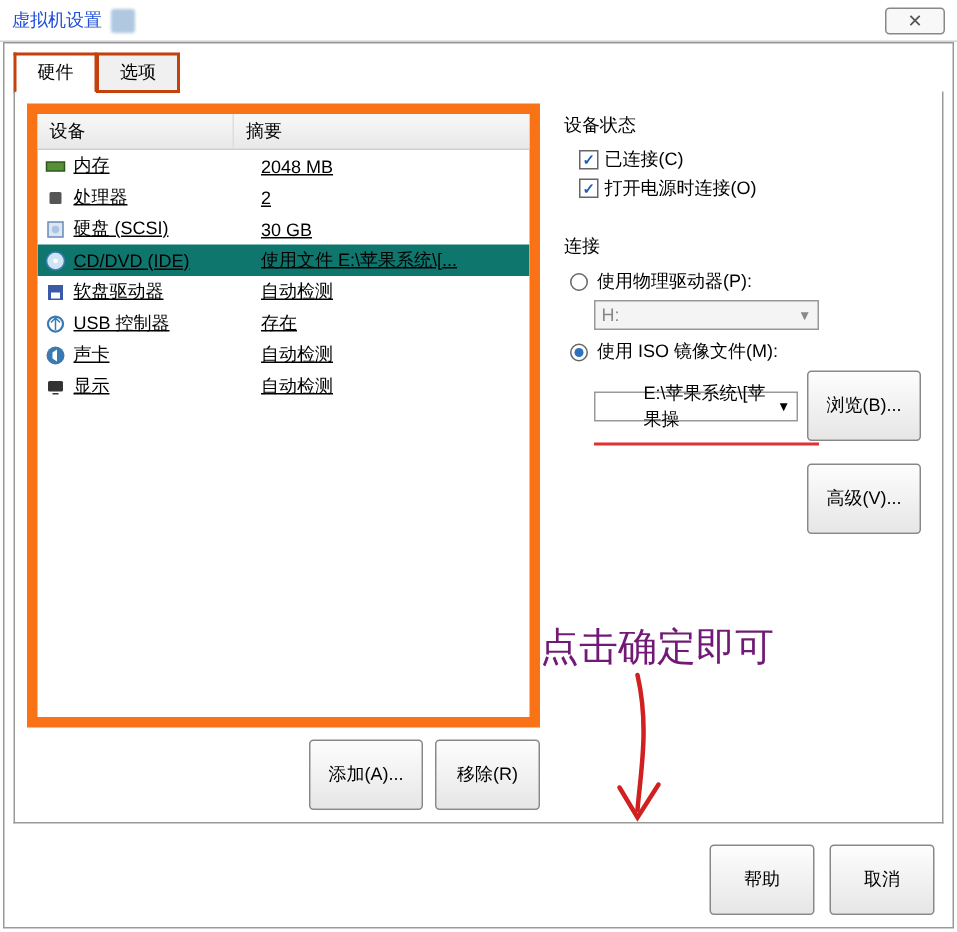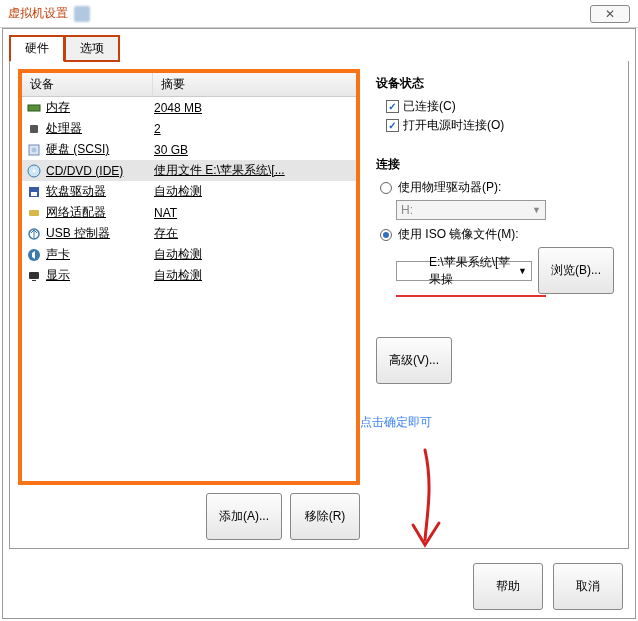--- a/index.html
+++ b/index.html
@@ -1,65 +1,65 @@
 <!DOCTYPE html>
 <html><head>
 <meta charset="utf-8">
 <style>
   * { box-sizing: border-box; }
   body { margin:0; font-family: "Microsoft YaHei", "SimSun", Arial, sans-serif; font-size:12px;
          background:#fff; width:638px; height:621px; position:relative; }
   .titlebar { height:28px; background:#fff; display:flex; align-items:center;
               padding:0 8px; border-bottom:1px solid #d0d0d0; justify-content:space-between; }
-  .title-left { display:flex; align-items:flex-end; gap:6px; color:#c2410c; }
+  .title-left { display:flex; align-items:flex-end; gap:6px; color:#1d4ed8; }
   .blur-icon { width:16px; height:16px; background:#b0c8e0; filter:blur(1px); border-radius:2px; }
   .close-box { width:40px; height:18px; border:1px solid #888; border-radius:3px;
                display:flex; align-items:center; justify-content:center; color:#555; background:#f8f8f8; }
   .dialog { position:absolute; top:28px; left:2px; right:2px; bottom:2px; border:1px solid #999;
             background:#fff; display:flex; flex-direction:column; }
   .tabs { display:flex; padding:6px 6px 0 6px; }
   .tab { padding:3px 14px; border:2px solid #c2410c; background:#fff; margin-right:-1px; cursor:pointer; }
   .tab.active { border-bottom:1px solid #fff; }
   .tab.inactive { background:#f0f0f0; }
   .tab-body { flex:1; border:1px solid #999; margin:0 6px 6px 6px; padding:8px; display:flex; gap:10px;
               border-top:none; margin-top:-1px; }
   .left-col { flex:1; display:flex; flex-direction:column; }
-  .dev-table { border:4px solid #f97316; flex:1; overflow:hidden; background:#fff; }
+  .dev-table { border:7px solid #f97316; flex:1; overflow:hidden; background:#fff; }
   .dev-header { display:flex; background:linear-gradient(#f8f8f8,#e8e8e8); border-bottom:1px solid #ccc; }
   .col-dev { width:130px; padding:3px 8px; }
   .col-sum { flex:1; padding:3px 8px; border-left:1px solid #ddd; }
   .dev-row { display:flex; padding:2px 4px; align-items:center; cursor:pointer;text-decoration:underline; }
-  .dev-row.selected { background:#e5e5e5; }
+  .dev-row.selected { background:#0f766e; }
   .dev-row .icon { width:16px; height:16px; margin-right:4px; flex-shrink:0; display:flex;
                    align-items:center; justify-content:center; }
   .dev-row .dev-name { width:108px; }
-  .dev-row .dev-summary { flex:1; white-space:nowrap; overflow:hidden; text-overflow:ellipsis; }
+  .dev-row .dev-summary { flex:1; white-space:nowrap; overflow:hidden; text-overflow:ellipsis;margin-left:17px; }
   .left-buttons { display:flex; justify-content:flex-end; gap:8px; margin-top:8px; }
   .btn { padding:14px 12px; border:1px solid #888; background:linear-gradient(#fdfdfd,#e6e6e6);
          border-radius:3px; cursor:pointer; min-width:70px; text-align:center; }
   .right-col { width:250px; padding:4px 6px; }
-  .group-title { margin:2px 0 6px 0;font-weight:bold; }
+  .group-title { margin:2px 0 6px 0; }
   .chk-row { display:flex; align-items:center; gap:4px; margin:2px 0 2px 10px; }
   .chk { width:13px; height:13px; border:1px solid #666; background:#fff; display:flex;
          align-items:center; justify-content:center; font-size:10px; color:#1a5fb4; font-weight:bold; }
   .radio-row { display:flex; align-items:center; gap:6px; margin:6px 0 4px 4px; }
   .radio { width:12px; height:12px; border:1px solid #666; border-radius:50%; background:#fff;
            display:flex; align-items:center; justify-content:center; }
   .radio.sel-blue::after { content:""; width:6px; height:6px; border-radius:50%; background:#3070c0; }
   .combo { border:1px solid #999; padding:1px 4px; display:flex; align-items:center;
            justify-content:space-between; background:#fff; height:20px; }
   .combo.disabled { background:#f4f4f4; color:#888; }
   .indent { margin-left:20px; }
   .iso-row { display:flex; gap:6px; align-items:center; margin-left:20px; }
   .iso-combo { flex:1;padding-left:32px; }
   .underline { height:2px; background:#e03030; margin:1px 0 0 20px; width:150px; }
-  .adv-row { display:flex; margin-top:40px; }
+  .adv-row { display:flex; justify-content:flex-end; margin-top:12px; }
   .bottom-bar { display:flex; justify-content:flex-end; gap:10px; padding:8px 12px; }
   .btn-ok-wrap { border:3px solid #d02020; border-radius:6px; padding:3px 3px; display:inline-block; }
-  .annotation { position:absolute; left:360px; top:414px; font-size:12px; color:#3b82f6; font-family:"SimSun"; }
+  .annotation { position:absolute; left:360px; top:414px; font-size:26px; color:#701a75; font-family:"SimSun"; }
   .arrow-svg { position:absolute; left:405px; top:445px; }
   .spacer { height:18px; }
   .caret { font-size:9px; }
 </style>
 </head>
 <body>
 
 <div class="titlebar">
   <div class="title-left">
     <span>虚拟机设置</span>
@@ -128,29 +128,20 @@
                   <rect x="2" y="2" width="10" height="10" fill="#3a5aa8"></rect>
                   <rect x="4" y="7" width="6" height="4" fill="#fff"></rect>
                 </svg>
               </span>
               <span class="dev-name">软盘驱动器</span>
               <span class="dev-summary">自动检测</span>
             </div>
             <div class="dev-row">
               <span class="icon">
                 <svg width="14" height="14">
-                  <rect x="2" y="4" width="10" height="6" fill="#d8b848" rx="1"></rect>
-                </svg>
-              </span>
-              <span class="dev-name">网络适配器</span>
-              <span class="dev-summary">NAT</span>
-            </div>
-            <div class="dev-row">
-              <span class="icon">
-                <svg width="14" height="14">
                   <circle cx="7" cy="7" r="5" fill="none" stroke="#3a7ab0" stroke-width="1.5"></circle>
                   <path d="M7 3v8M4 6l3-3 3 3" stroke="#3a7ab0" fill="none"></path>
                 </svg>
               </span>
               <span class="dev-name">USB 控制器</span>
               <span class="dev-summary">存在</span>
             </div>
             <div class="dev-row">
               <span class="icon">
                 <svg width="14" height="14">

